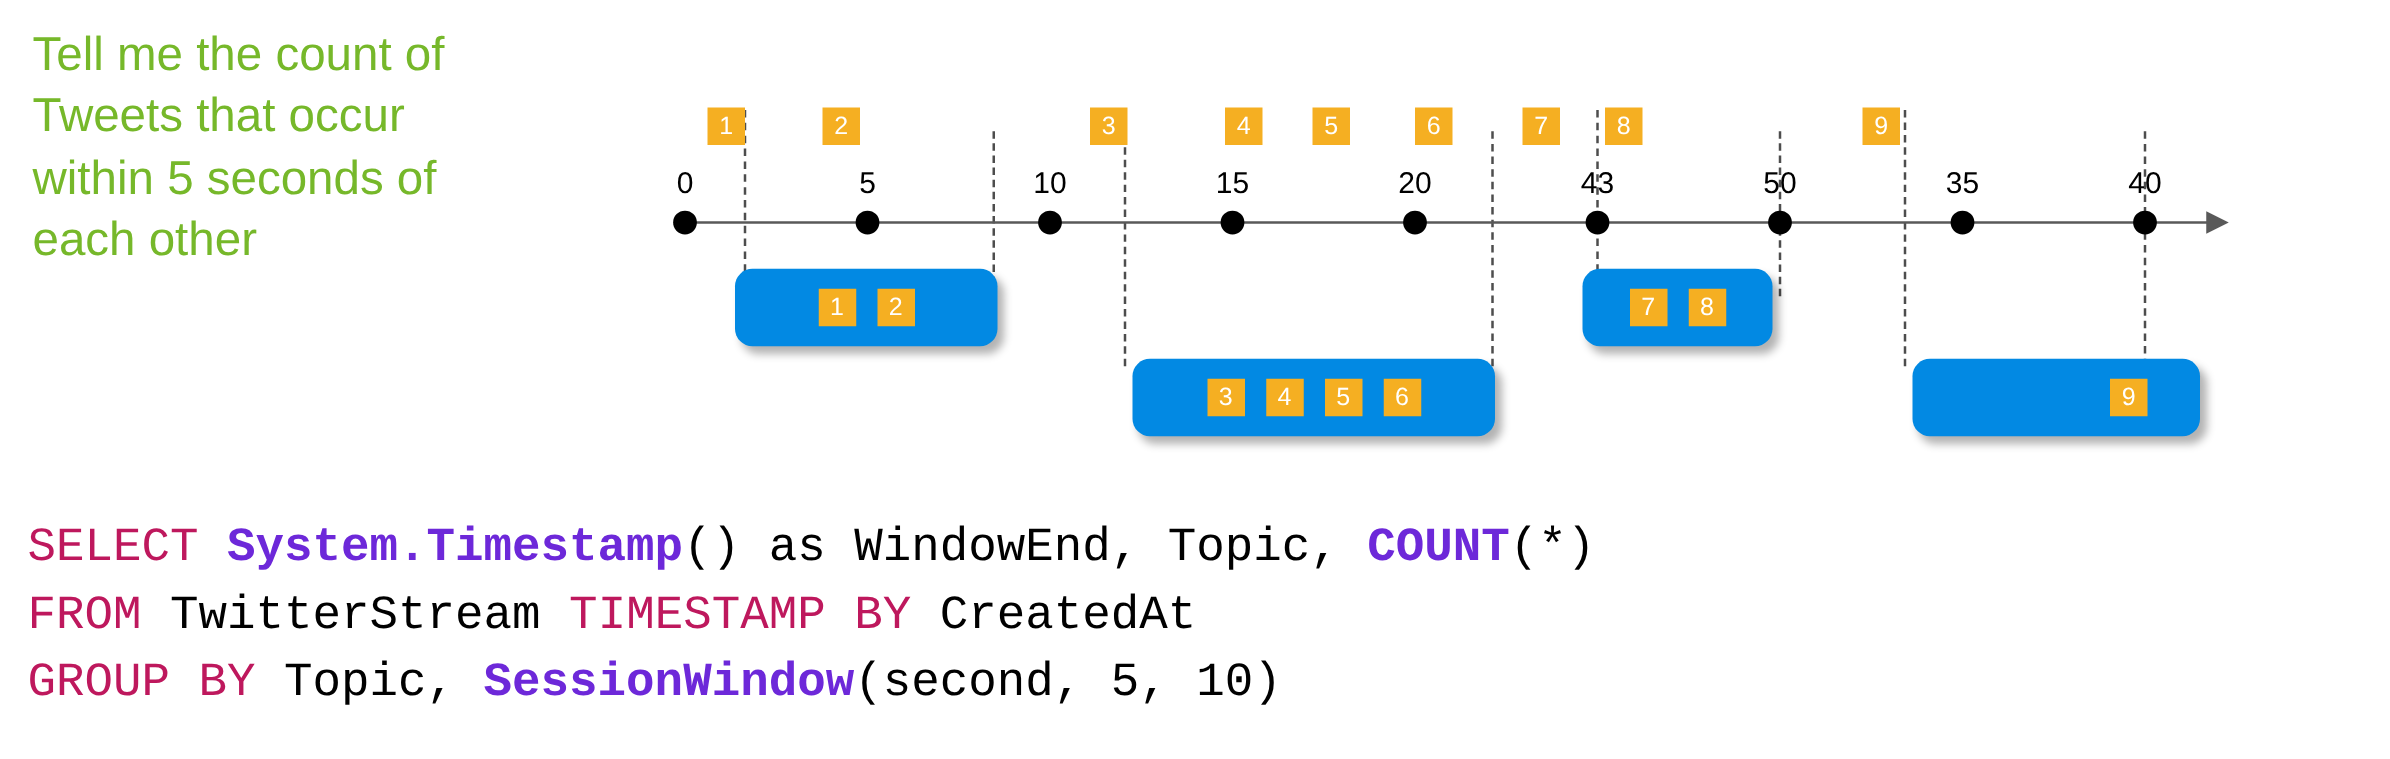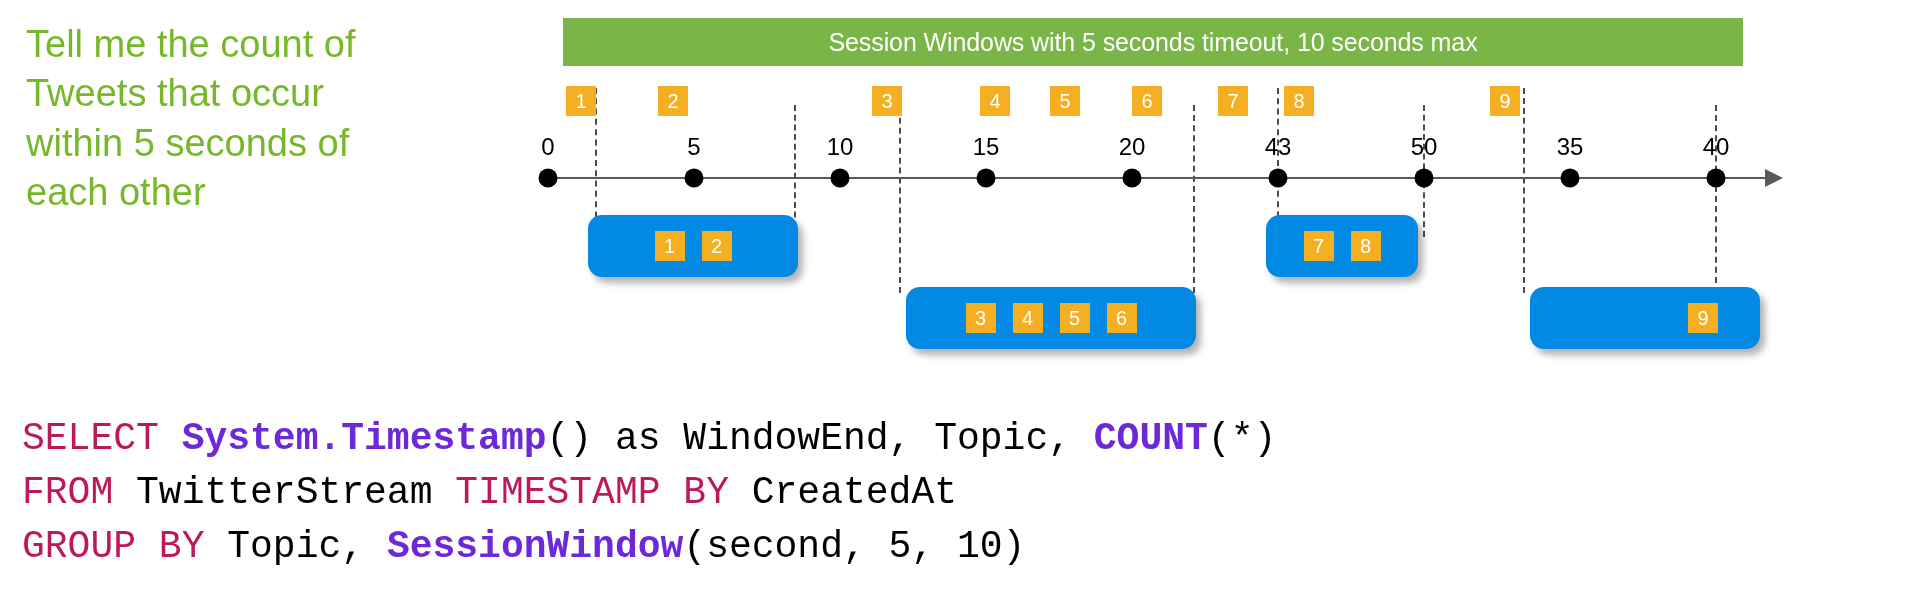--- a/index.html
+++ b/index.html
@@ -171,23 +171,20 @@
   .fn   { color: #6d28d9; font-weight: bold; }
   .plain{ color: #000000; }
 </style>
 </head>
 <body>
 
 <div id="prompt-text">Tell me the count of Tweets that occur within 5 seconds of each other</div>
 
 <div id="diagram">
 
-  <div id="banner">
-    <div id="banner-label">Session Windows with 5 seconds timeout, 10 seconds max</div>
-  </div>
 
   <div id="boundaries-layer">
       <div class="boundary-line" style="left: 596px; top: 88px; height: 150px;"></div>
       <div class="boundary-line" style="left: 795px; top: 105px; height: 132px;"></div>
       <div class="boundary-line" style="left: 900px; top: 88px; height: 205px;"></div>
       <div class="boundary-line" style="left: 1194px; top: 105px; height: 188px;"></div>
       <div class="boundary-line" style="left: 1278px; top: 88px; height: 150px;"></div>
       <div class="boundary-line" style="left: 1424px; top: 105px; height: 132px;"></div>
       <div class="boundary-line" style="left: 1524px; top: 88px; height: 205px;"></div>
       <div class="boundary-line" style="left: 1716px; top: 105px; height: 188px;"></div>

